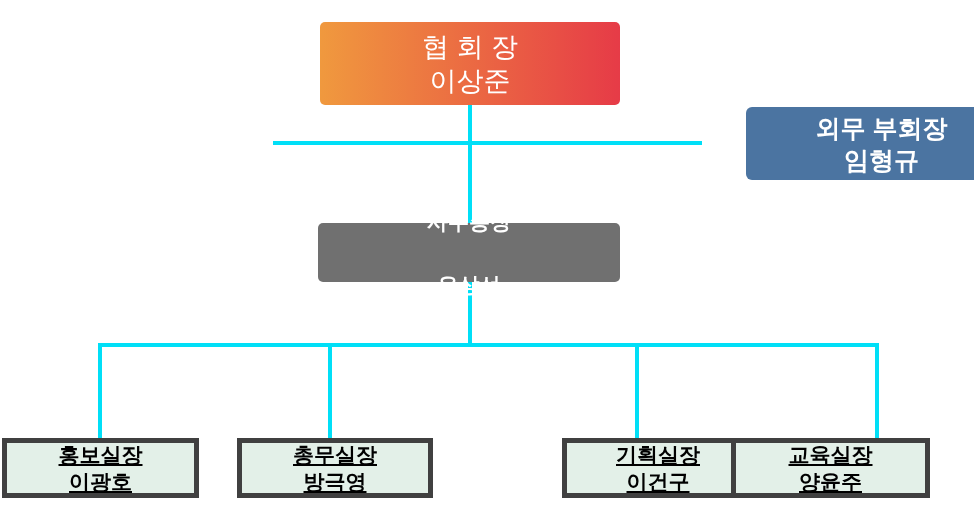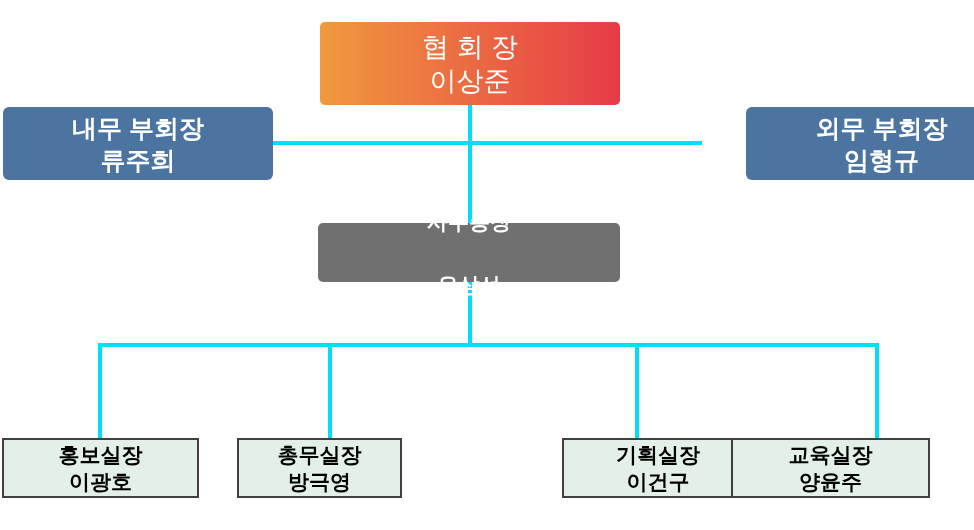--- a/index.html
+++ b/index.html
@@ -55,28 +55,29 @@
     border-radius: 5px;
     color: #ffffff;
     font-weight: bold;
     font-size: 21px;
     line-height: 27px;
     gap: 36px;
   }
   .director {
     top: 438px; height: 60px;
     background: #E3F0E8;
-    border: 2px solid #404040;
+    border: 5px solid #404040;
     color: #000000;
     font-weight: bold;
     font-size: 21px;
     line-height: 27px;
+    text-decoration: underline;
   }
   .director.d1 { left: 2px;   width: 197px; }
-  .director.d2 { left: 237px; width: 165px; }
+  .director.d2 { left: 237px; width: 196px; }
   .director.d3 { left: 562px; width: 192px; }
   .director.d4 { left: 731px; width: 199px; }
   .line {
     position: absolute;
     background: #00DFF7;
     z-index: 1;
   }
   .line.v { width: 4px; }
   .line.h { height: 4px; }
   .l-chair-sec   { left: 468px; top: 105px; height: 120px; }
@@ -100,24 +101,20 @@
   <div class="line v l-drop1"></div>
   <div class="line v l-drop2"></div>
   <div class="line v l-drop3"></div>
   <div class="line v l-drop4"></div>
 
   <div class="node chairman">
     <span class="title">협 회 장</span>
     <span class="name">이상준</span>
   </div>
 
-  <div class="node vp internal">
-    <span class="title">내무 부회장</span>
-    <span class="name">류주희</span>
-  </div>
   <div class="node vp external">
     <span class="title">외무 부회장</span>
     <span class="name">임형규</span>
   </div>
 
   <div class="node secretary">
     <span class="title">사무총장</span>
     <span class="name">유상선</span>
   </div>
 

